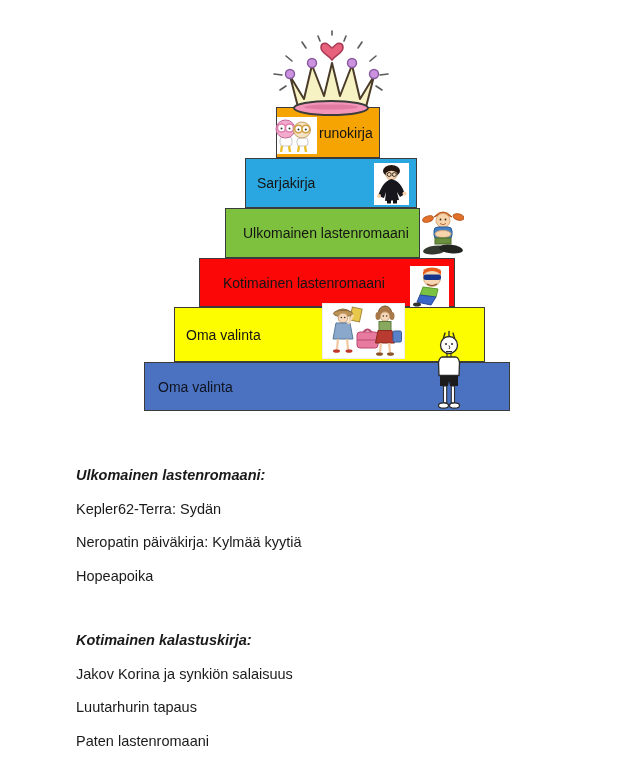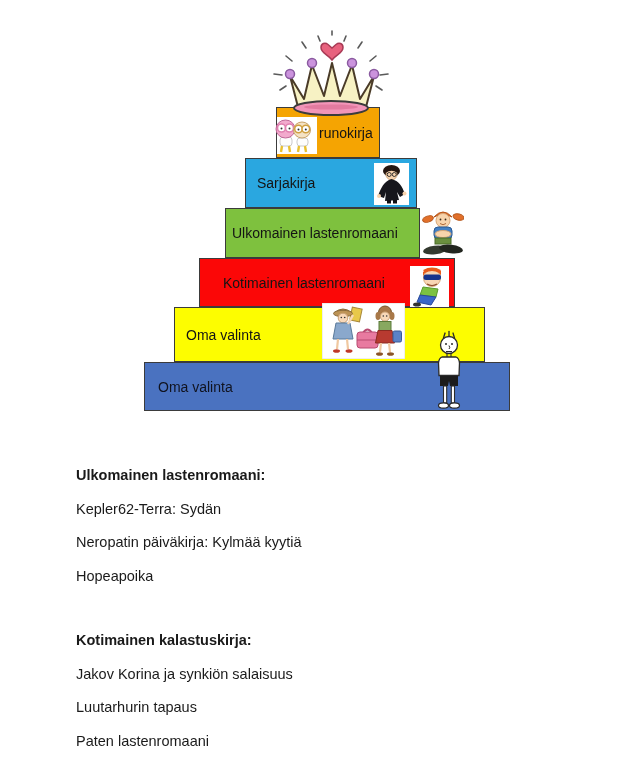--- a/index.html
+++ b/index.html
@@ -7,37 +7,37 @@
     position:relative;width:635px;height:775px;background:#ffffff;
     font-family:"Liberation Sans", sans-serif;color:#1a1a1a;overflow:hidden;margin-left:32px;
   }
   .bar{
     position:absolute;display:flex;align-items:center;box-sizing:border-box;
     border:1px solid #3b3b3b;font-size:14px;color:#141414;z-index:2;
   }
   .bar .bar-label{white-space:nowrap;}
   #bar-0{left:244px;top:107px;width:104px;height:51px;padding-left:42px;}
   #bar-1{left:213px;top:158px;width:172px;height:50px;padding-left:11px;}
-  #bar-2{left:193px;top:208px;width:195px;height:50px;padding-left:6px;}
+  #bar-2{left:193px;top:208px;width:195px;height:50px;padding-left:17px;}
   #bar-3{left:167px;top:258px;width:256px;height:49px;padding-left:23px;}
   #bar-4{left:142px;top:307px;width:311px;height:55px;padding-left:11px;}
   #bar-5{left:112px;top:362px;width:366px;height:49px;padding-left:13px;color:#10131f;}
   .figure-img{position:absolute;z-index:3;}
   #crown{left:236px;top:30px;z-index:4;}
   #img-tatu{left:239px;top:116px;}
   #img-harry{left:342px;top:163px;}
   #img-pippi{left:390px;top:208px;z-index:1;}
   #img-risto{left:378px;top:266px;}
   #img-girls{left:290px;top:303px;z-index:4;}
   #img-greg{left:401px;top:330px;z-index:5;}
   .booklist{position:absolute;left:44px;}
   #booklist-0{top:466px;}
   #booklist-1{top:631px;}
   .booklist p{margin:0 0 15.5px 0;font-size:14.5px;line-height:18px;}
-  .booklist p.list-heading{font-weight:700;}
+  .booklist p.list-heading{font-weight:700;font-style:italic;}
 </style>
 </head>
 <body>
 
 <div class="page">
 
   <svg id="crown" class="figure-img" width="126" height="88" viewBox="0 0 126 88">
     <g stroke="#5a5a5a" stroke-width="1.6" stroke-linecap="round">
       <line x1="34" y1="12" x2="38" y2="18"></line>
         <line x1="18" y1="26" x2="24" y2="31"></line>

